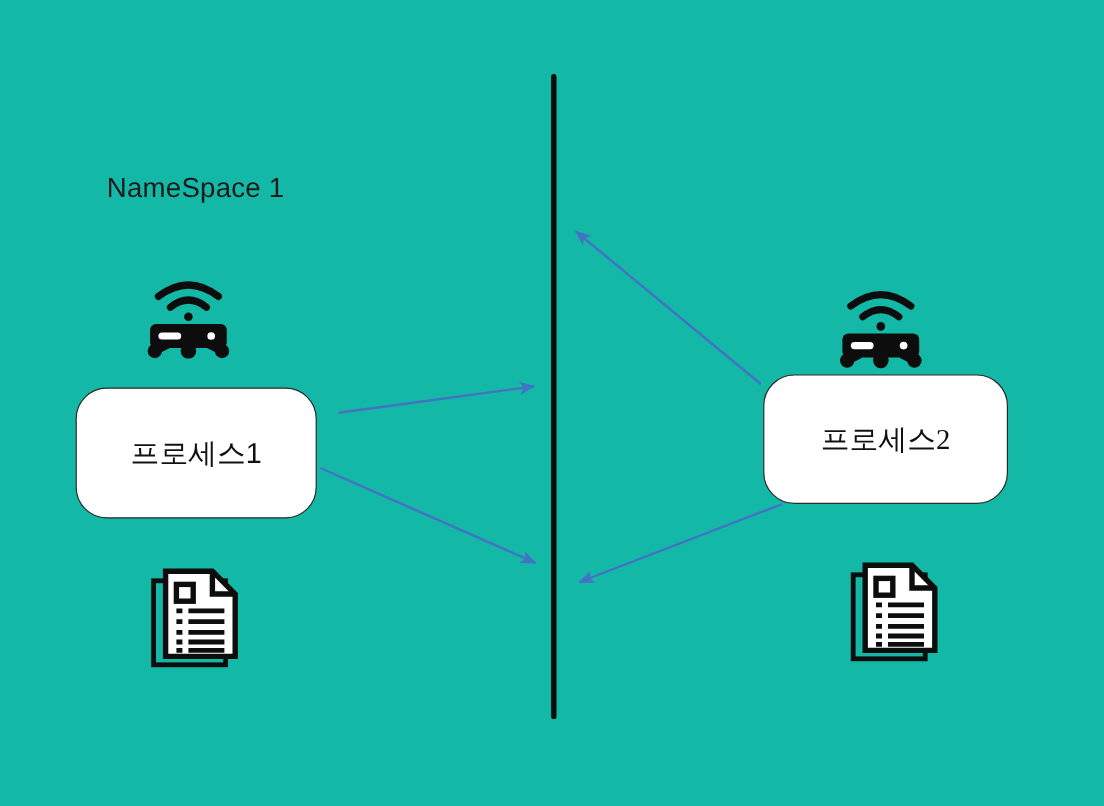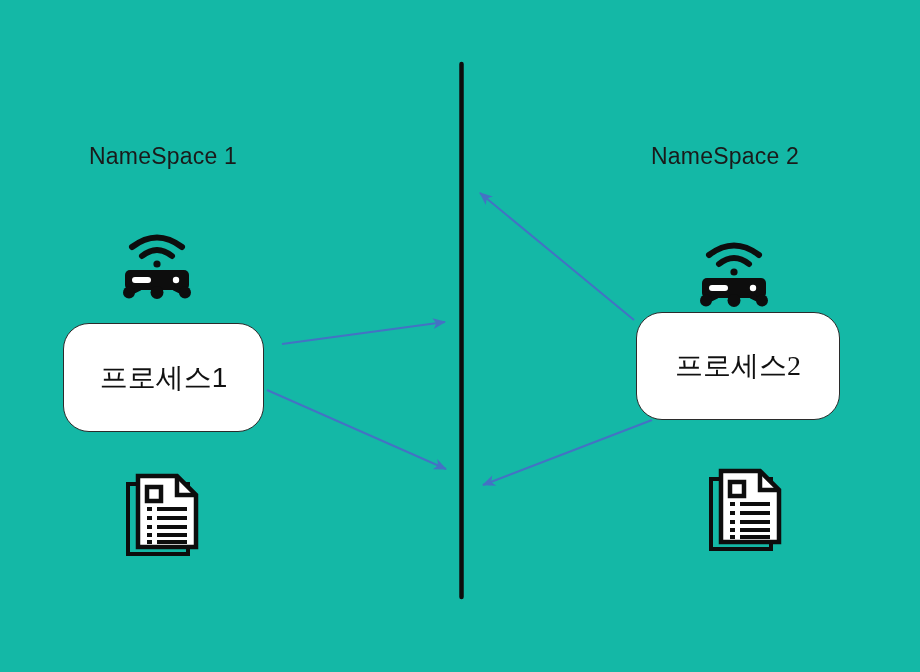--- a/index.html
+++ b/index.html
@@ -48,21 +48,21 @@
     border: 1.4px solid #2b2b2b;
     border-radius: 26px;
     background: #ffffff;
     display: flex;
     align-items: center;
     justify-content: center;
   }
   .process-box.p1 { left: 63px;  top: 323px; width: 199px; height: 107px; }
   .process-box.p2 { left: 636px; top: 312px; width: 202px; height: 106px; font-family: Liberation Serif, serif; }
   .process-label {
-    font-size: 28px;
+    font-size: 24px;
     color: #111111;
     white-space: nowrap;
   }
 </style>
 </head>
 <body>
 
 <div class="canvas">
 
   <svg class="edge-layer" viewBox="0 0 920 672" xmlns="http://www.w3.org/2000/svg">
@@ -115,21 +115,20 @@
         <line x1="26" y1="56" x2="31" y2="56"></line>
           <line x1="36" y1="56" x2="66" y2="56"></line>
         <line x1="26" y1="64" x2="31" y2="64"></line>
           <line x1="36" y1="64" x2="66" y2="64"></line>
         <line x1="26" y1="71" x2="31" y2="71"></line>
           <line x1="36" y1="71" x2="66" y2="71"></line>
       </g>
     </svg>
   </div>
 
-  <div class="ns-label ns2">NameSpace 2</div>
 
   <div class="icon router-icon r2">
     <svg viewBox="0 0 76 70" xmlns="http://www.w3.org/2000/svg">
       <path d="M13,18 Q38,-1 63,18" fill="none" stroke="#0d0d0d" stroke-width="6" stroke-linecap="round"></path>
       <path d="M23,27 Q38,15 53,27" fill="none" stroke="#0d0d0d" stroke-width="6" stroke-linecap="round"></path>
       <circle cx="38" cy="35" r="3.6" fill="#0d0d0d"></circle>
       <rect x="6" y="41" width="64" height="20" rx="5" fill="#0d0d0d"></rect>
       <rect x="13" y="48" width="19" height="6" rx="3" fill="#ffffff"></rect>
       <circle cx="57" cy="51" r="3.2" fill="#ffffff"></circle>
       <line x1="21" y1="59" x2="11" y2="64" stroke="#0d0d0d" stroke-width="5"></line>

